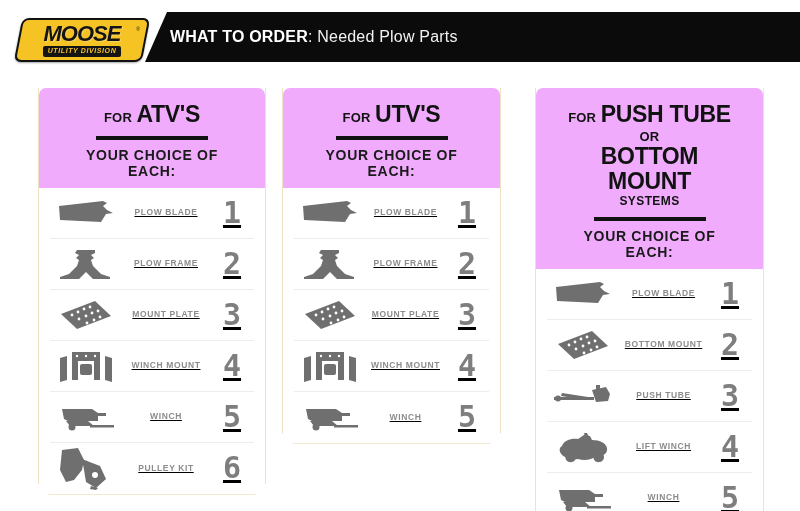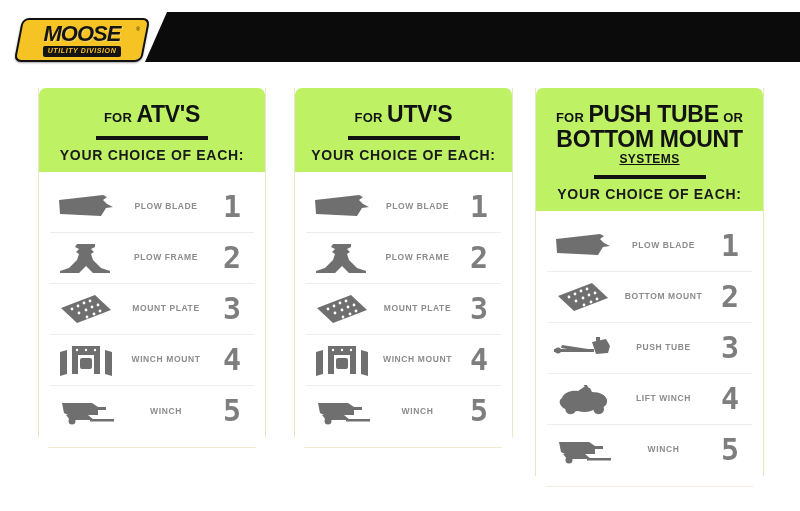--- a/index.html
+++ b/index.html
@@ -57,39 +57,39 @@
   .card{
     position:absolute;
     background:#ffffff;
     border:1px solid #EEE3C2;
     border-top:none;
     border-radius:0 0 4px 4px;
     clip-path: polygon(0 0, 100% 0, 100% calc(100% - 11px), calc(100% - 11px) 100%, 11px 100%, 0 calc(100% - 11px));
     box-shadow:0 1px 3px rgba(0,0,0,.05);
   }
   .card-head{
-    background:#bef264;
+    background:#f0abfc;
     border-radius:7px 7px 0 0;
-    padding:14px 10px 9px;
+    padding:14px 22px 9px;
     text-align:center;
   }
   .card-title{
     color:#121212; line-height:1.08;
   }
   .t-small{ font-size:13px; font-weight:bold; letter-spacing:.2px; }
   .t-big{ font-size:23px; font-weight:bold; letter-spacing:-.3px; }
-  .t-mid{ font-size:12px; font-weight:bold; letter-spacing:.4px; display:block; margin-top:1px;text-decoration:underline;}
+  .t-mid{ font-size:12px; font-weight:bold; letter-spacing:.4px; display:block; margin-top:1px;}
   .rule{
     width:112px; height:4px; background:#121212;
     margin:9px auto 7px;
   }
   .choice{
     font-size:14px; font-weight:bold; color:#1a1a1a; letter-spacing:.7px;
   }
-  .card-body{ padding:10px 11px; }
+  .card-body{ padding:0 11px;text-decoration:underline; }
 
   .row{
     display:flex; align-items:center;
     border-bottom:1px solid #EDEDED;
     height:51px;
   }
   .row:last-child{ border-bottom:none; }
   .cell-icon{ width:72px; display:flex; align-items:center; justify-content:center; }
   .cell-label{
     flex:1; text-align:center;
@@ -106,20 +106,23 @@
     line-height:1;
   }
   .cell-icon svg{ display:block; }
   .ic{ fill:#6F6F6F; }
 </style>
 </head>
 <body>
 
 <div class="header">
   <div class="header-bar"></div>
+  <div class="header-title">
+    <span class="strong">WHAT TO ORDER</span><span class="light">: Needed Plow Parts</span>
+  </div>
 
   <div class="logo">
     <div class="logo-inner">
       <div class="logo-word">MOOSE</div>
       <div class="logo-sub">UTILITY DIVISION</div>
     </div>
     <span class="logo-reg">®</span>
   </div>
 </div>
 
@@ -199,24 +202,37 @@
               <path class="ic" d="M6 7h30l6 4v8H12l-4-2z"></path>
               <path class="ic" d="M10 19h22l6 5H14z"></path>
               <circle class="ic" cx="16" cy="25" r="3.5"></circle>
               <path class="ic" d="M34 23h24v2.5H34z"></path>
               <path class="ic" d="M40 11h10v3H40z"></path>
             </svg>
           </div>
           <div class="cell-label">WINCH</div>
           <div class="cell-num">5</div>
         </div>
-      </div>
-  </div>
-
-  <div class="card" id="card-1" style="left:294px; top:0; width:219px;">
+        <div class="row">
+          <div class="cell-icon">
+            <svg width="56" height="44" viewBox="0 0 56 44">
+              <path class="ic" d="M4 4 L20 2 L26 14 L24 24 L16 34 L8 36 L2 24 Z"></path>
+              <path class="ic" d="M24 13 L42 20 L48 33 L38 42 L28 36 L26 24 Z"></path>
+              <path class="ic" d="M20 10 L30 18 L28 21 L18 13 Z"></path>
+              <circle fill="#ffffff" cx="37" cy="29" r="3"></circle>
+              <path class="ic" d="M33 40 L40 42 L38 44 L32 43 Z"></path>
+            </svg>
+          </div>
+          <div class="cell-label">PULLEY KIT</div>
+          <div class="cell-num">6</div>
+        </div>
+      </div>
+  </div>
+
+  <div class="card" id="card-1" style="left:282px; top:0; width:219px;">
     <div class="card-head">
       <div class="card-title">
         <span class="t-small">FOR</span>
         <span class="t-big">UTV'S</span>
       </div>
       <div class="rule"></div>
       <div class="choice">YOUR CHOICE OF EACH:</div>
     </div>
     <div class="card-body">
         <div class="row">

